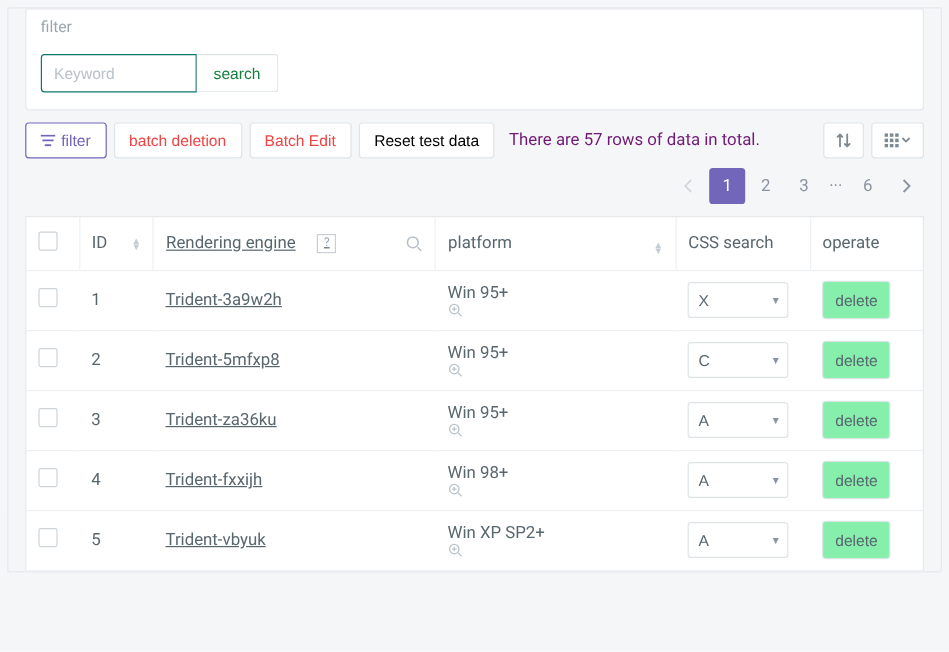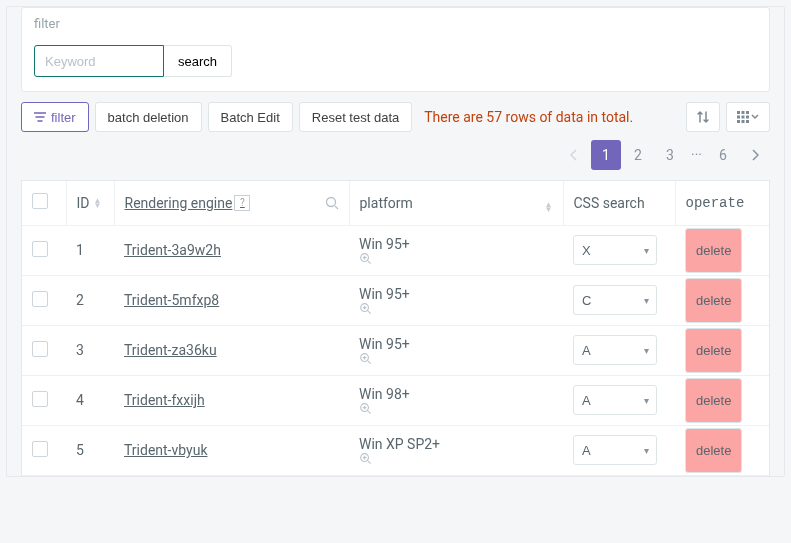--- a/index.html
+++ b/index.html
@@ -62,55 +62,55 @@
       outline: none;
     }
     .keyword-input::placeholder { color: #b8c1c9; }
     .search-btn {
       height: 32px;
       padding: 0 14px;
       border: 1px solid #dee5e7;
       border-left: none;
       border-radius: 0 3px 3px 0;
       background: #fff;
-      color: #000000;
+      color: #15803d;
       font-size: 13px;
       cursor: pointer;
     }
     .toolbar {
       display: flex;
       align-items: center;
       gap: 6px;
       padding: 0 14px 8px;
       flex-wrap: wrap;
     }
     .btn {
       height: 30px;
       padding: 0 12px;
       border: 1px solid #dee5e7;
       background: #fff;
       border-radius: 3px;
-      color: #404040;
+      color: #000000;
       font-size: 13px;
       cursor: pointer;
       display: inline-flex;
       align-items: center;
       gap: 5px;
     }
     .btn.active-filter {
       border-color: #7266ba;
       color: #7266ba;
     }
     .btn.disabled {
-      color: #404040;
+      color: #ef4444;
       cursor: not-allowed;
     }
     .status-text {
       font-size: 14px;
-      color: #c2410c;
+      color: #701a75;
       margin-left: 6px;
     }
     .spacer { flex: 1; }
     .sort-btn, .view-btn {
       height: 30px;
       width: 34px;
       border: 1px solid #dee5e7;
       background: #fff;
       border-radius: 3px;
       cursor: pointer;
@@ -157,23 +157,23 @@
       padding: 0 10px;
       font-size: 14px;
       color: #58666e;
       font-weight: normal;
     }
     .tbl th { 
       height: 44px; 
       border-right: 1px solid #eef1f3;
       position: relative;
     }
-    .tbl th:last-child { border-right: none; font-family: Liberation Mono, monospace;}
+    .tbl th:last-child { border-right: none;}
     .tbl td { height: 50px; }
-    .th-inner { display:flex; align-items:center; gap:2px;}
+    .th-inner { display:flex; align-items:center; gap:18px;}
     .sort-icons {
       display: inline-flex;
       flex-direction: column;
       margin-left: 2px;
       line-height: 5px;
       font-size: 8px;
       color: #c5ccd3;
     }
     .search-col-icon {
       position: absolute;
@@ -204,24 +204,24 @@
       appearance: none;
       outline: none;
       cursor: pointer;
     }
     .select-wrap { position: relative; display: inline-block;}
     .select-caret {
       position: absolute; right: 8px; top: 50%; transform: translateY(-50%);
       pointer-events:none; color:#8a94a0; font-size:10px;
     }
     .del-btn {
-      height: 45px;
+      height: 32px;
       padding: 4px 10px;
       border: 1px solid #dee5e7;
-      background: #fca5a5;
+      background: #86efac;
       border-radius: 3px;
       color: #58666e;
       font-size: 13px;
       cursor: pointer;
     }
     .mag {
       color: #bcc4cc;
       cursor: pointer;
       margin-left: 3px;
       font-size: 13px;

